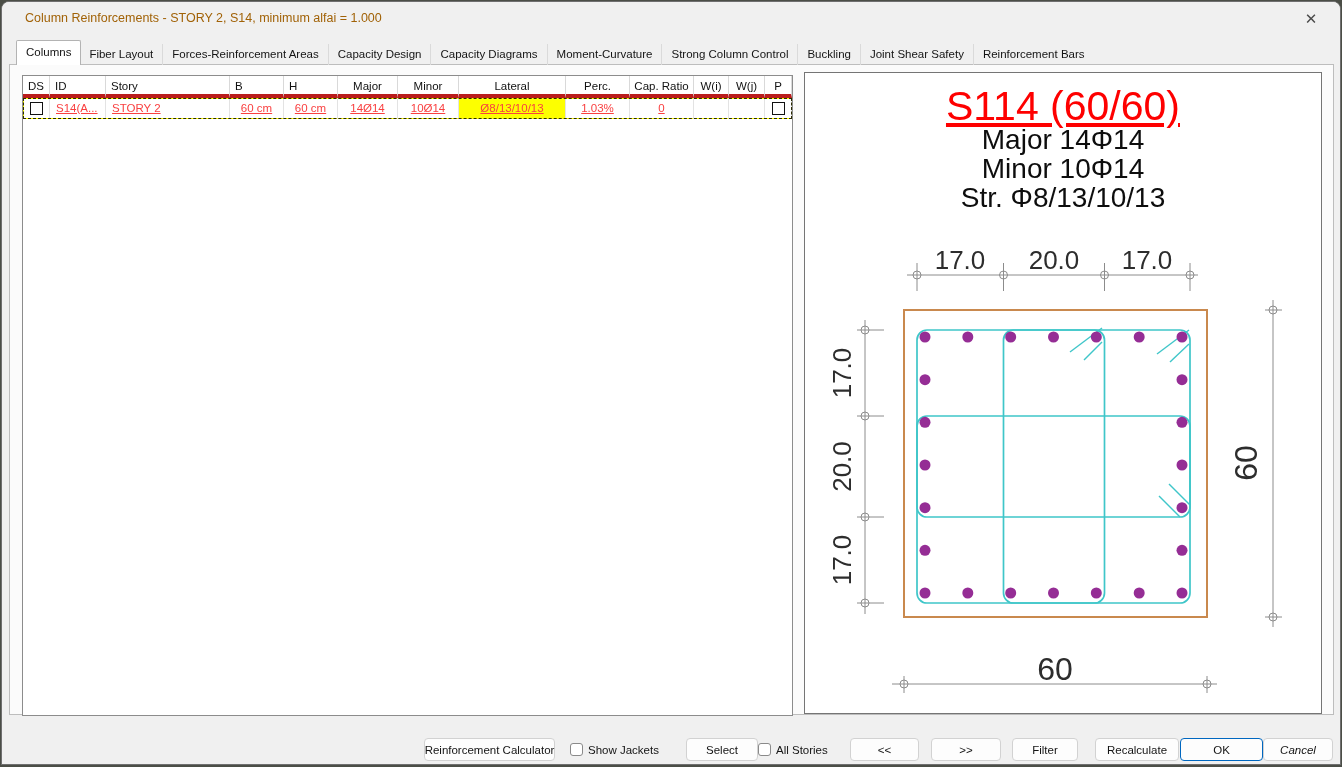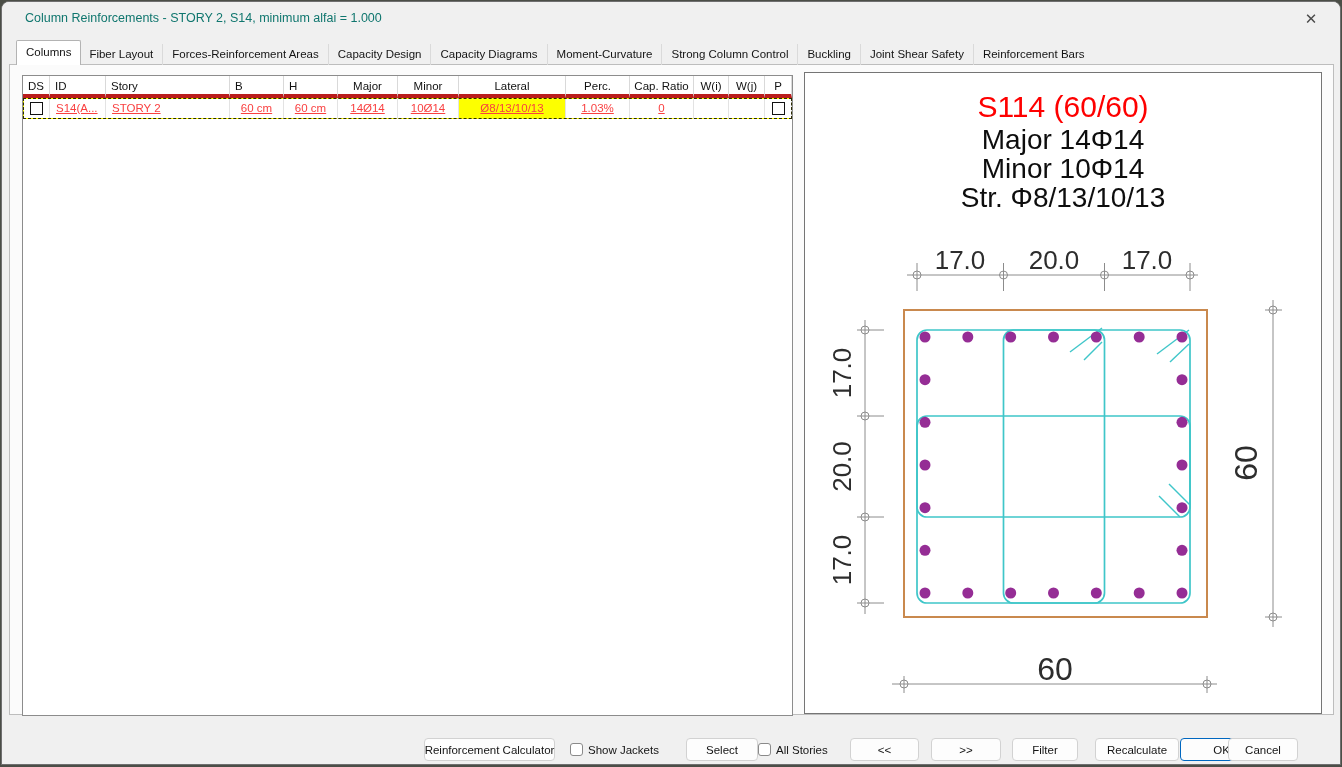--- a/index.html
+++ b/index.html
@@ -9,21 +9,21 @@
     font-family:"Liberation Sans", sans-serif;
     -webkit-font-smoothing:antialiased;
   }
   .window{
     position:absolute;left:1px;top:1px;width:1338px;height:762px;
     background:#f0f0f0;border:1px solid #6f6f6f;
     border-radius:8px 8px 0 0;overflow:hidden;
   }
   
   .titlebar{position:absolute;left:0;top:0;width:100%;height:32px;background:#f0f0f0;}
-  .title-text{position:absolute;left:23px;top:0;line-height:33px;font-size:12.5px;color:#0f766e;white-space:nowrap;text-align:right;}
+  .title-text{position:absolute;left:23px;top:0;line-height:33px;font-size:12.5px;color:#a16207;white-space:nowrap;text-align:right;}
   .close-btn{position:absolute;right:8px;top:2px;width:42px;height:29px;display:flex;align-items:center;justify-content:center;
     color:#4a4a4a;font-size:15px;cursor:default;border-radius:5px;}
   
   .tabstrip{position:absolute;left:14px;top:39px;height:24px;display:flex;align-items:flex-end;z-index:5;}
   .tab{height:21px;line-height:21px;padding:0 9px;font-size:11.5px;color:#141414;white-space:nowrap;background:transparent;}
   .tab + .tab{border-left:1px solid #dadada;}
   .tab.selected{
     background:#ffffff;border:1px solid #b3b3b3;border-bottom:none;height:24px;line-height:23px;
     border-radius:2px 2px 0 0;margin-right:-1px;position:relative;z-index:6;
   }
@@ -40,21 +40,21 @@
   .trow{height:21px;position:relative;box-shadow:inset 0 0 0 1px #ffff00;outline:1px dashed #2a2a00;outline-offset:-1px;}
   .tcell{font-size:11.5px;line-height:20px;color:var(--table_red);text-decoration:underline;white-space:nowrap;overflow:hidden;
     border-right:1px solid #e3e3e3;box-sizing:border-box;text-align:center;}
   .tcell.al{text-align:left;padding-left:6px;}
   .tcell.nb{text-decoration:none;display:flex;align-items:center;justify-content:center;}
   .tcell.hl{background:var(--highlight_yellow);}
   .cbx{width:11px;height:11px;border:1.6px solid #111;background:#fff;}
   
   .panel{position:absolute;left:794px;top:7px;width:518px;height:642px;background:#ffffff;border:1px solid #757575;box-sizing:border-box;}
   .sec-head{position:absolute;left:0;top:15px;width:100%;text-align:center;line-height:29px;}
-  .sec-title{font-size:30px;line-height:37px;color:var(--diagram_red);}
+  .sec-title{font-size:41px;line-height:37px;color:var(--diagram_red);text-decoration:underline;}
   .sec-sub{font-size:28px;line-height:29px;color:#0d0d0d;}
   svg{position:absolute;left:0;top:0;font-family:"Liberation Sans", sans-serif;}
   .dimline{stroke:var(--dim_gray);stroke-width:1;fill:none;}
   .dimcircle{fill:none;stroke:var(--dim_gray);stroke-width:1;}
   .dimtext{fill:var(--dim_text);font-size:26px;}
   .dimtext60{fill:var(--dim_text);font-size:32px;}
   .concrete{fill:none;stroke:var(--concrete_brown);stroke-width:2;}
   .stirrup{fill:none;stroke:var(--stirrup_cyan);stroke-width:1.7;}
   .hook{stroke:var(--stirrup_cyan);stroke-width:1.4;fill:none;}
   .rebar{fill:var(--rebar_purple);}
@@ -242,15 +242,15 @@
   <div class="footer-btn" style="left:684px;width:72px;">Select</div>
   <div class="fcheck" style="left:756px;">
     <div class="fcb"></div>
     <span>All Stories</span>
   </div>
   <div class="footer-btn" style="left:848px;width:69px;">&lt;&lt;</div>
   <div class="footer-btn" style="left:929px;width:70px;">&gt;&gt;</div>
   <div class="footer-btn" style="left:1010px;width:66px;">Filter</div>
   <div class="footer-btn" style="left:1093px;width:84px;">Recalculate</div>
   <div class="footer-btn primary" style="left:1178px;width:83px;">OK</div>
-  <div class="footer-btn" style="left:1226px;width:70px;">Cancel</div>
+  <div class="footer-btn" style="left:1261px;width:70px;font-style:italic;">Cancel</div>
 
 </div>
 
 </body></html>

